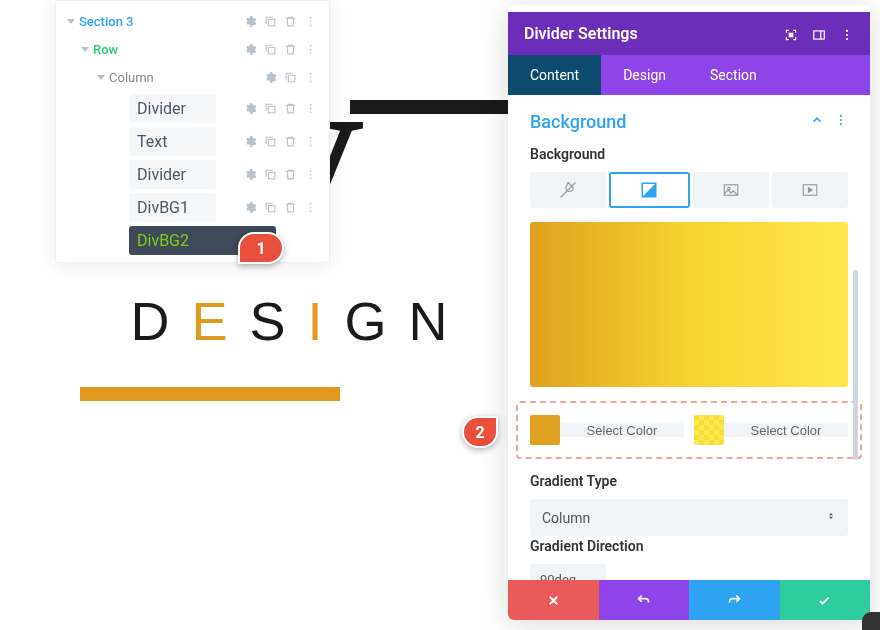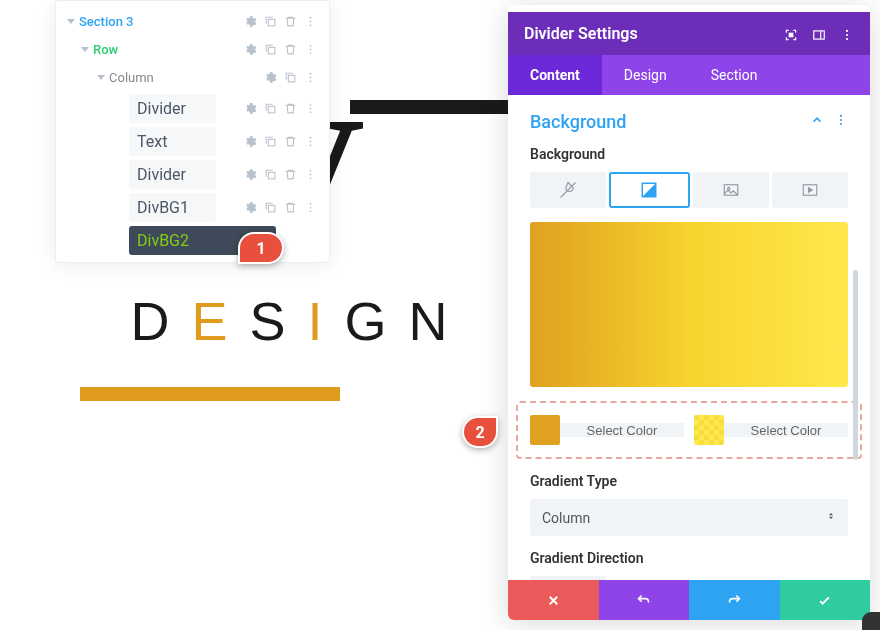--- a/index.html
+++ b/index.html
@@ -122,31 +122,31 @@
     .settings-title { font-size: 16px; font-weight: 600; }
     .settings-header-icons { display: flex; gap: 14px; }
     .settings-header-icons .ico { width: 14px; height: 14px; cursor: pointer; }
     .settings-tabs { background: #8e44e8; display: flex; }
     .tab {
       padding: 12px 22px;
       color: #fff;
       font-size: 14px;
       cursor: pointer;
     }
-    .tab.active { background: #6d28d9; font-weight: bold; }
+    .tab.active { background: #0c4a6e; }
     .settings-body { padding: 16px 22px; max-height: 485px; overflow-y: auto; position: relative; }
     .section-head {
       display: flex;
       justify-content: space-between;
       align-items: center;
       margin-bottom: 14px;
     }
     .section-head h3 { color: #2ea3f2; font-size: 18px; font-weight: 500; }
     .section-head-icons { display: flex; gap: 10px; color: #2ea3f2; }
-    .field-label { font-size: 14px; font-weight: 600; color: #333; margin-bottom: 10px; margin-top: 14px; }
+    .field-label { font-size: 14px; font-weight: 600; color: #333; margin-bottom: 10px; margin-top: 2px; }
     .bg-type-tabs { display: flex; gap: 3px; margin-bottom: 14px; }
     .bg-type-tab {
       flex: 1;
       height: 36px;
       background: #f1f4f7;
       border-radius: 3px;
       display: flex;
       align-items: center;
       justify-content: center;
       cursor: pointer;

